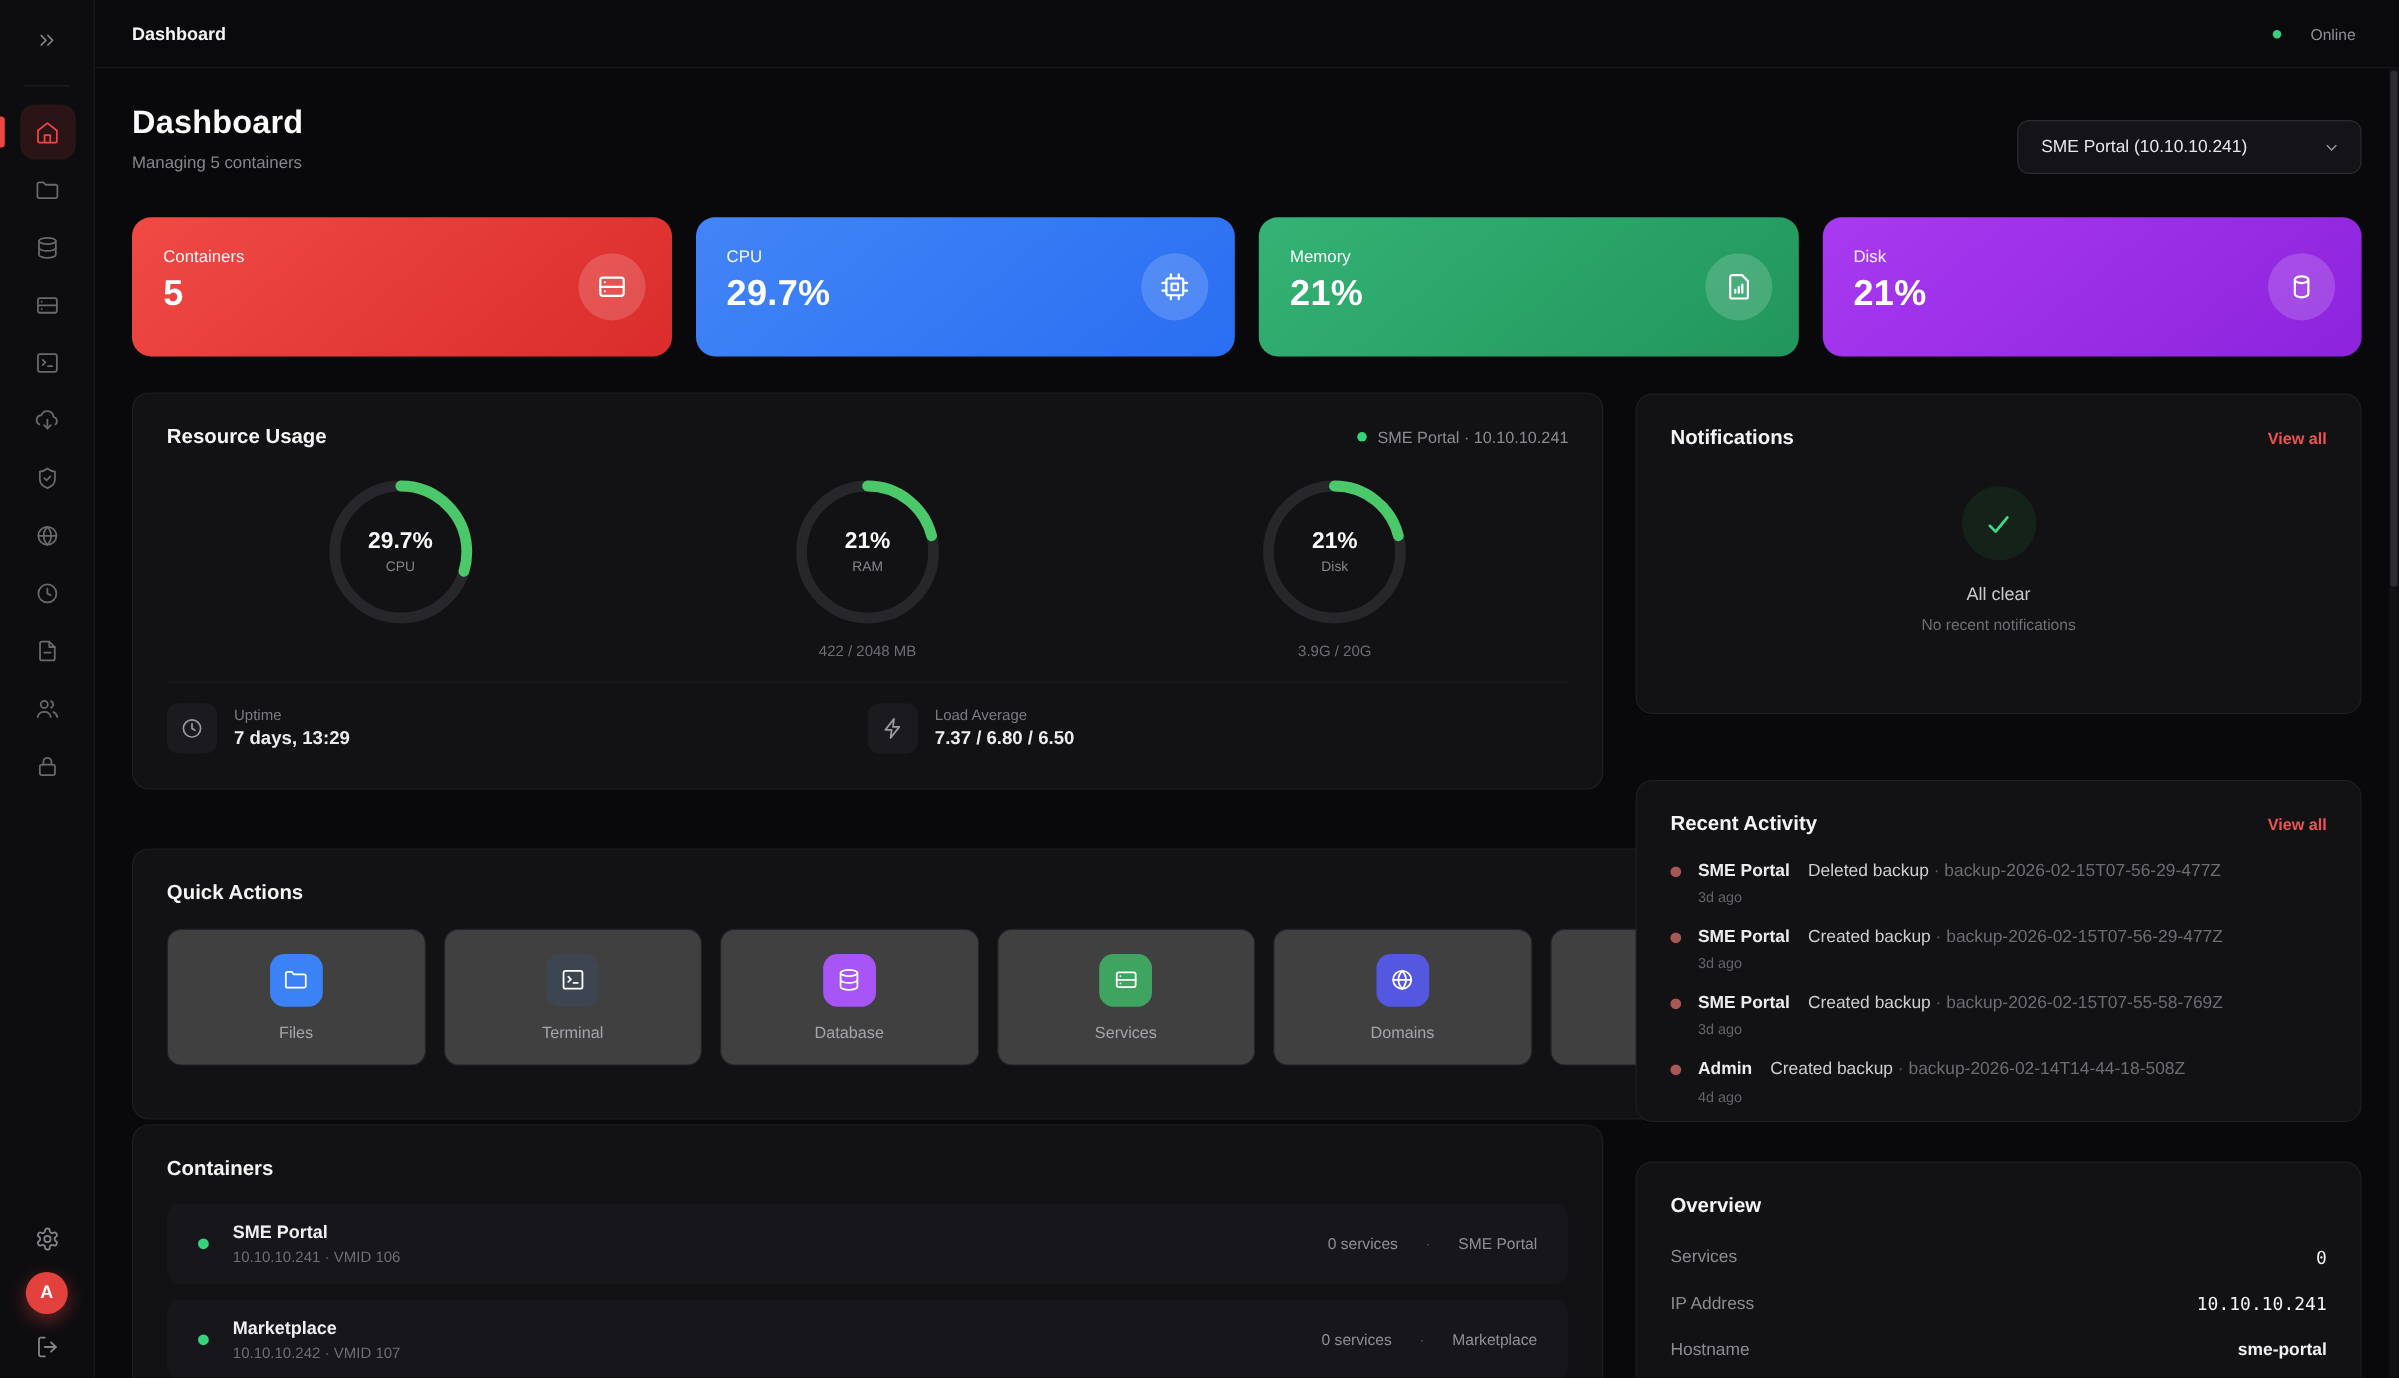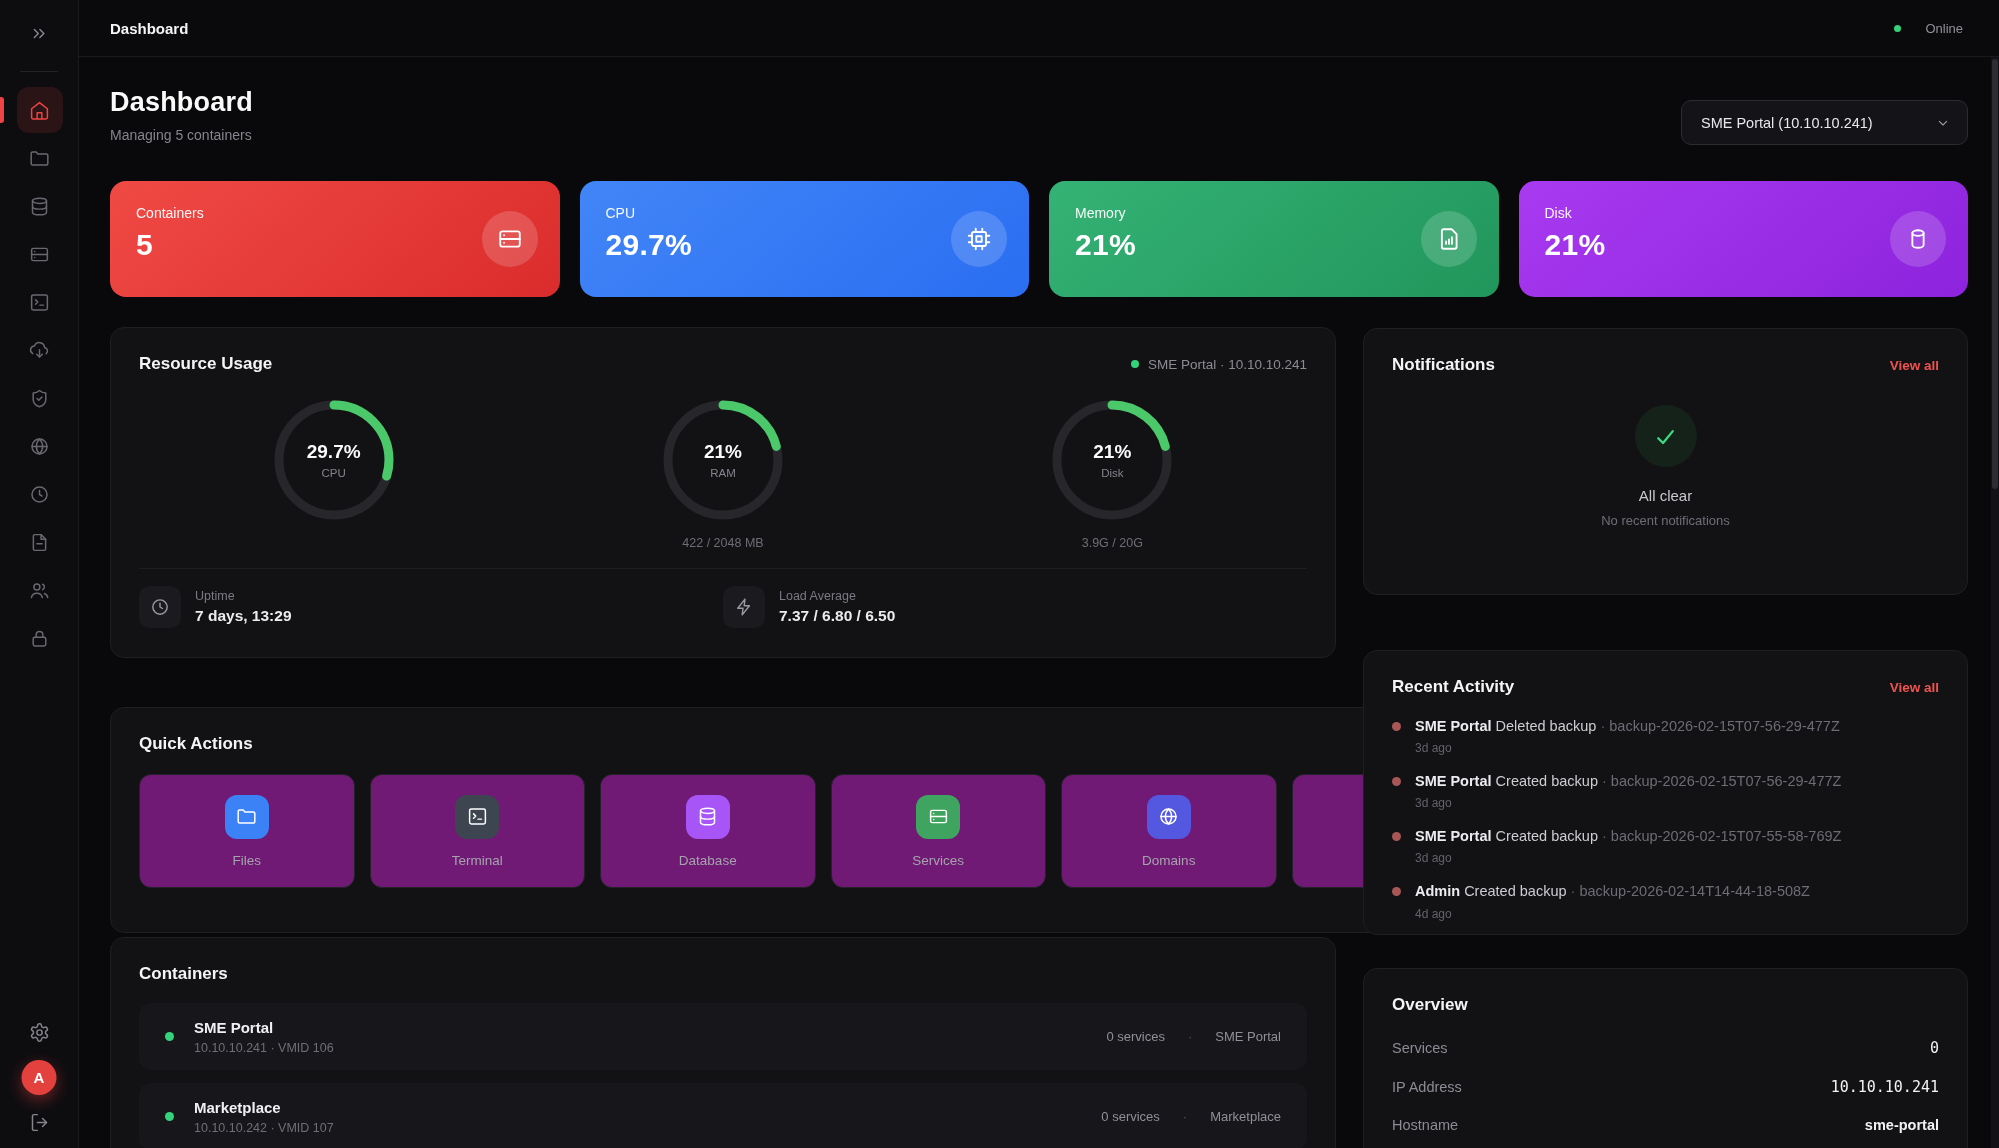--- a/index.html
+++ b/index.html
@@ -106,21 +106,21 @@
 
   .ru-foot { margin-top:16px; border-top:1px solid #1d1d22; padding-top:17px; display:flex; }
   .ru-item { flex:1; display:flex; align-items:center; gap:14px; }
   .ru-icon { width:42px; height:42px; border-radius:10px; background:#1b1b1f;
              display:flex; align-items:center; justify-content:center; color:#9a9aa2; font-size:20px; }
   .ru-label { font-size:12.5px; color:#7a7a82; }
   .ru-value { margin-top:4px; font-size:15.5px; font-weight:600; color:#ececef; }
 
   
   .qa-grid { margin-top:20px; display:grid; grid-template-columns:repeat(6,1fr); gap:15px; }
-  .qa-tile { height:114px; background:#701a75; border:1px solid #222228; border-radius:12px;
+  .qa-tile { height:114px; background:#404040; border:1px solid #222228; border-radius:12px;
              display:flex; flex-direction:column; align-items:center; justify-content:center;
              gap:14px; cursor:pointer; }
   .qa-icon { width:44px; height:44px; border-radius:12px; display:flex; align-items:center;
              justify-content:center; color:#fff; font-size:21px; }
   .qa-label { font-size:13.5px; color:#a4a4ac; }
   .qa-files    { background:#3b82f6; }
   .qa-terminal { background:#3d4551; }
   .qa-database { background:#a855f7; }
   .qa-services { background:#3fa45f; }
   .qa-backups  { background:#30a2ba; }
@@ -143,21 +143,21 @@
                display:flex; align-items:center; justify-content:center; color:#3ddc84; font-size:27px; }
   .nt-title { margin-top:20px; font-size:15px; color:#c8c8cd; }
   .nt-sub { margin-top:9px; font-size:13px; color:#6e6e76; }
 
   
   .ra-list { margin-top:20px; display:flex; flex-direction:column; gap:17px; }
   .ra-item { display:flex; gap:14px; }
   .ra-dot { width:9px; height:9px; border-radius:50%; background:#a85757; flex:none; margin-top:5px; }
   .ra-line { font-size:14.5px; line-height:1.25; }
   .ra-actor { font-weight:700; color:#ececf0; }
-  .ra-action { color:#cdcdd2; }
+  .ra-action { color:#cdcdd2;margin-left:11px; }
   .ra-sep { color:#5e5e66; }
   .ra-target { color:#6c6c74;margin-top:32px; }
   .ra-time { margin-top:6px; font-size:12px; color:#62626a; }
 
   
   .ov-rows { margin-top:24px; display:flex; flex-direction:column; gap:21px; }
   .ov-row { display:flex; align-items:center; justify-content:space-between; }
   .ov-label { font-size:14.5px; color:#8b8b93; }
   .ov-value { font-size:14.5px; font-weight:700; color:#f2f2f4; }
   .ov-value.mono { font-family:"DejaVu Sans Mono", monospace; font-weight:400; font-size:15px; }

